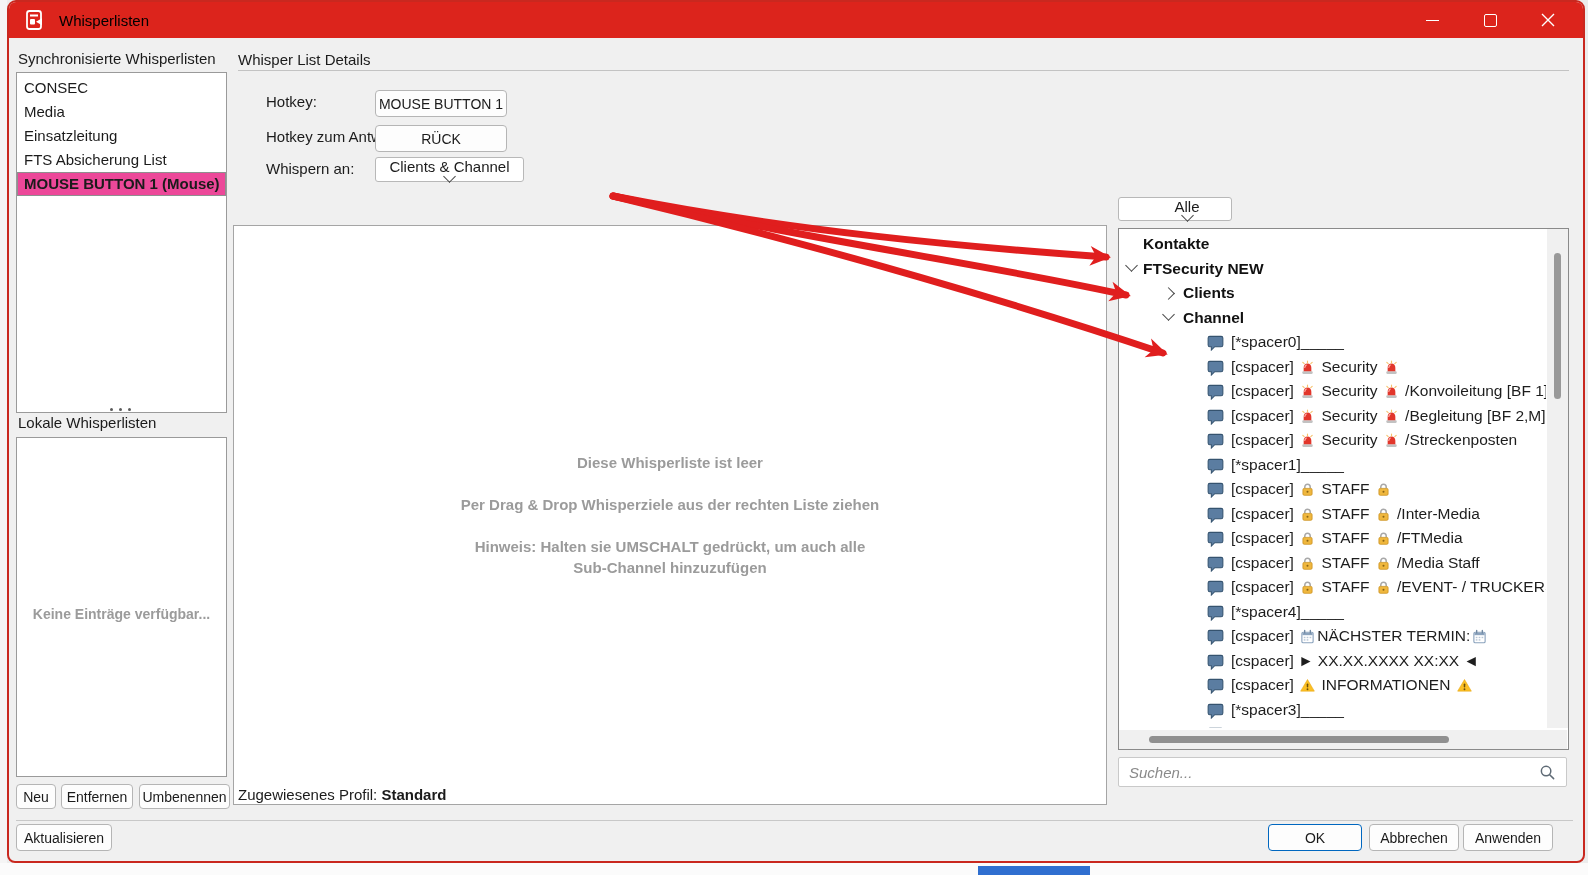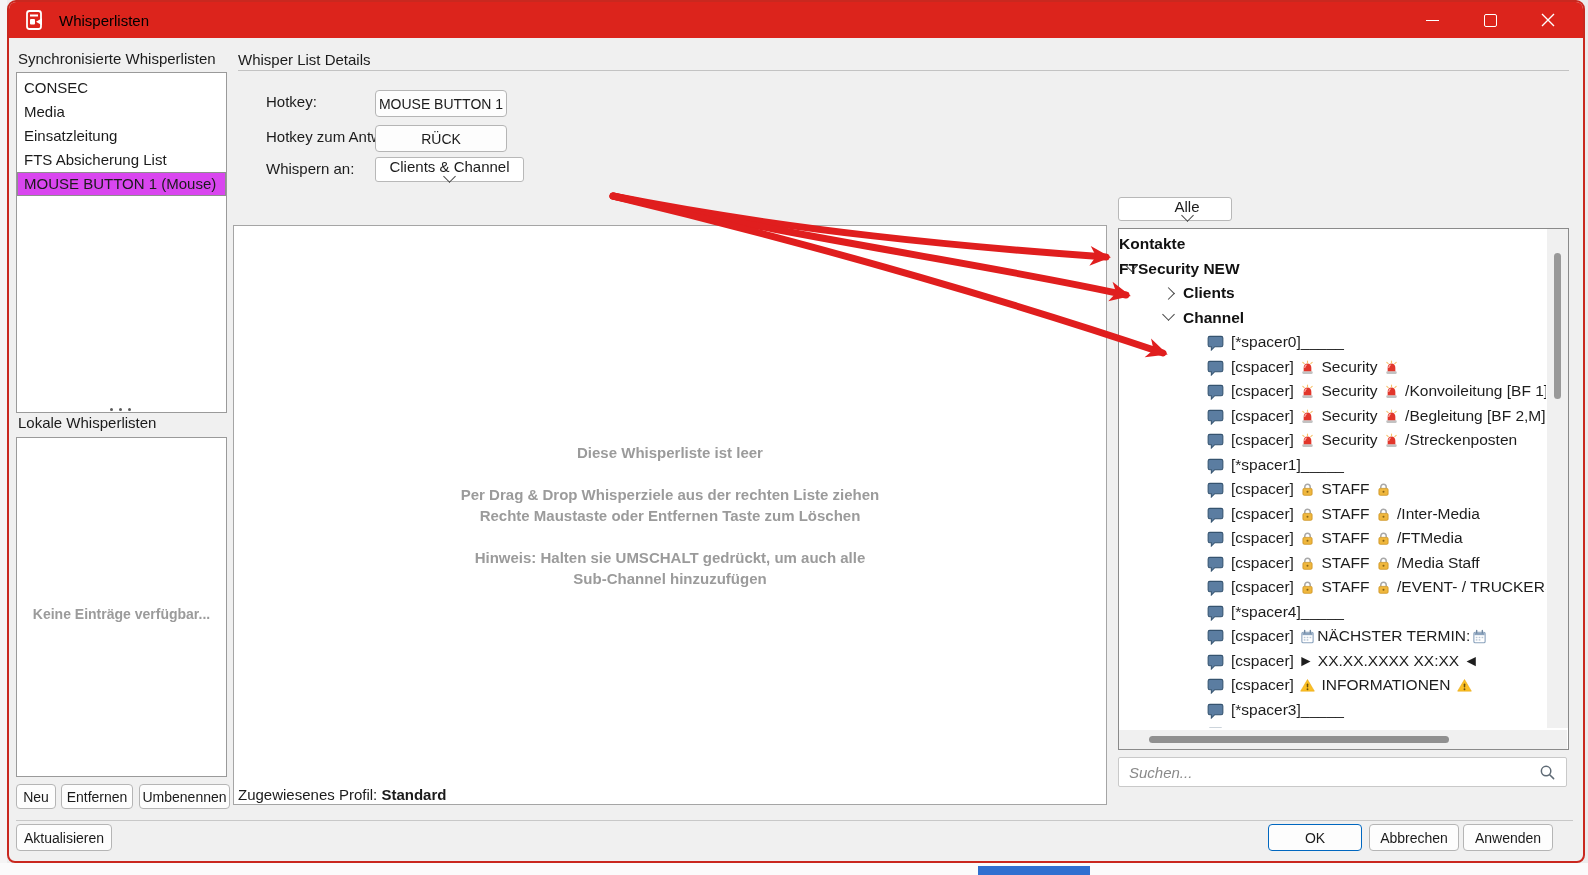--- a/index.html
+++ b/index.html
@@ -16,21 +16,21 @@
   .title{color:#000000;font-size:15px;margin-left:12px;}
   .controls{position:absolute;right:6px;top:0;height:36px;display:flex;}
   .ctrl{width:58px;height:36px;display:flex;align-items:center;justify-content:center;cursor:default;}
   .glyph-min{width:13px;height:0;border-top:1.6px solid #fff;display:block;}
   .glyph-max{width:11px;height:11px;border:1.4px solid #fff;border-radius:2px;display:block;}
 
   
   .label{position:absolute;font-size:15px;color:#1b1b1b;white-space:nowrap;}
   .listbox{position:absolute;background:#fff;border:1px solid #9a9a9a;overflow:hidden;}
   .list-item{height:22px;line-height:22px;padding:0 6px;font-size:15px;color:#1b1b1b;white-space:nowrap;border:1px solid transparent;}
-  .list-item.selected{background:#d946ef;border:1px solid #8f8f8f;}
+  .list-item.selected{background:#ec4899;border:1px solid #8f8f8f;font-weight:bold;}
   .btn{position:absolute;background:#fdfdfd;border:1px solid #b5b5b5;border-radius:4px;font-size:14px;color:#1b1b1b;
        display:flex;align-items:center;justify-content:center;white-space:nowrap;}
   .btn.primary{border:1.6px solid #0067c0;}
   .dropdown{position:absolute;background:#fff;border:1px solid #b8b8b8;border-radius:3px;font-size:15px;color:#1b1b1b;
        display:flex;align-items:center;padding:0 8px;flex-direction:column;}
   .dropdown .dd-text{flex:1;}
   .chev{display:inline-block;width:8px;height:8px;border-right:1.7px solid #444;border-bottom:1.7px solid #444;}
   .chev.down{transform:rotate(45deg);margin-top:-4px;}
   .chev.right{transform:rotate(-45deg);}
   .hline{position:absolute;height:1px;background:#c3c3c3;}
@@ -51,21 +51,21 @@
   
   .tree-box{position:absolute;left:1109px;top:226px;width:449px;height:520px;background:#fff;border:1px solid #8a8a8a;}
   .tree-content{position:absolute;left:0;top:0;width:427px;height:499px;overflow:hidden;padding-top:3px;box-sizing:border-box;}
   .v-track{position:absolute;right:0;top:0;width:21px;height:499px;background:#f0f0f0;}
   .v-thumb{position:absolute;right:7px;top:24px;width:7px;height:146px;background:#999;border-radius:4px;}
   .h-track{position:absolute;left:0;bottom:0;width:448px;height:19px;background:#f0f0f0;}
   .h-thumb{position:absolute;left:30px;bottom:6px;width:300px;height:7px;background:#909090;border-radius:4px;}
 
   .tree-row{position:relative;height:24.5px;line-height:24.5px;font-size:15.5px;color:#1d1d1d;white-space:nowrap;}
   .tree-row.bold{font-weight:bold;color:#111;}
-  .tree-row.lvl1{}
+  .tree-row.lvl1{padding-left:24px;}
   .tree-row.lvl2{padding-left:64px;}
   .tree-row.lvl3{padding-left:88px;}
   .tree-row .chev{position:absolute;top:8px;}
   .tree-row.lvl1 .chev{left:8px;}
   .tree-row.lvl2 .chev{left:45px;}
   .ticon{display:inline-block;vertical-align:-3px;margin:0 2px;}
   .ticon svg{display:block;}
   .ticon-bubble{margin:0 7px 0 0;vertical-align:-4px;}
 
   .search-box{position:absolute;left:1109px;top:755px;width:449px;height:30px;background:#fff;border:1px solid #c9c9c9;
@@ -144,21 +144,20 @@
     <div class="dropdown" style="left:366px;top:155px;width:131px;height:23px;">
       <span class="dd-text">Clients &amp; Channel</span>
       <span class="chev down"></span>
     </div>
 
     <div class="main-panel">
       <div class="hint">
         <div>Diese Whisperliste ist leer</div>
         <div class="gap"></div>
         <div>Per Drag &amp; Drop Whisperziele aus der rechten Liste ziehen</div>
-        <div>Rechte Maustaste oder Entfernen Taste zum Löschen</div>
         <div class="gap"></div>
         <div>Hinweis: Halten sie UMSCHALT gedrückt, um auch alle</div>
         <div>Sub-Channel hinzuzufügen</div>
       </div>
     </div>
 
     <div class="profile-line">
       <span>Zugewiesenes Profil:</span>
       <b>Standard</b>
     </div>

